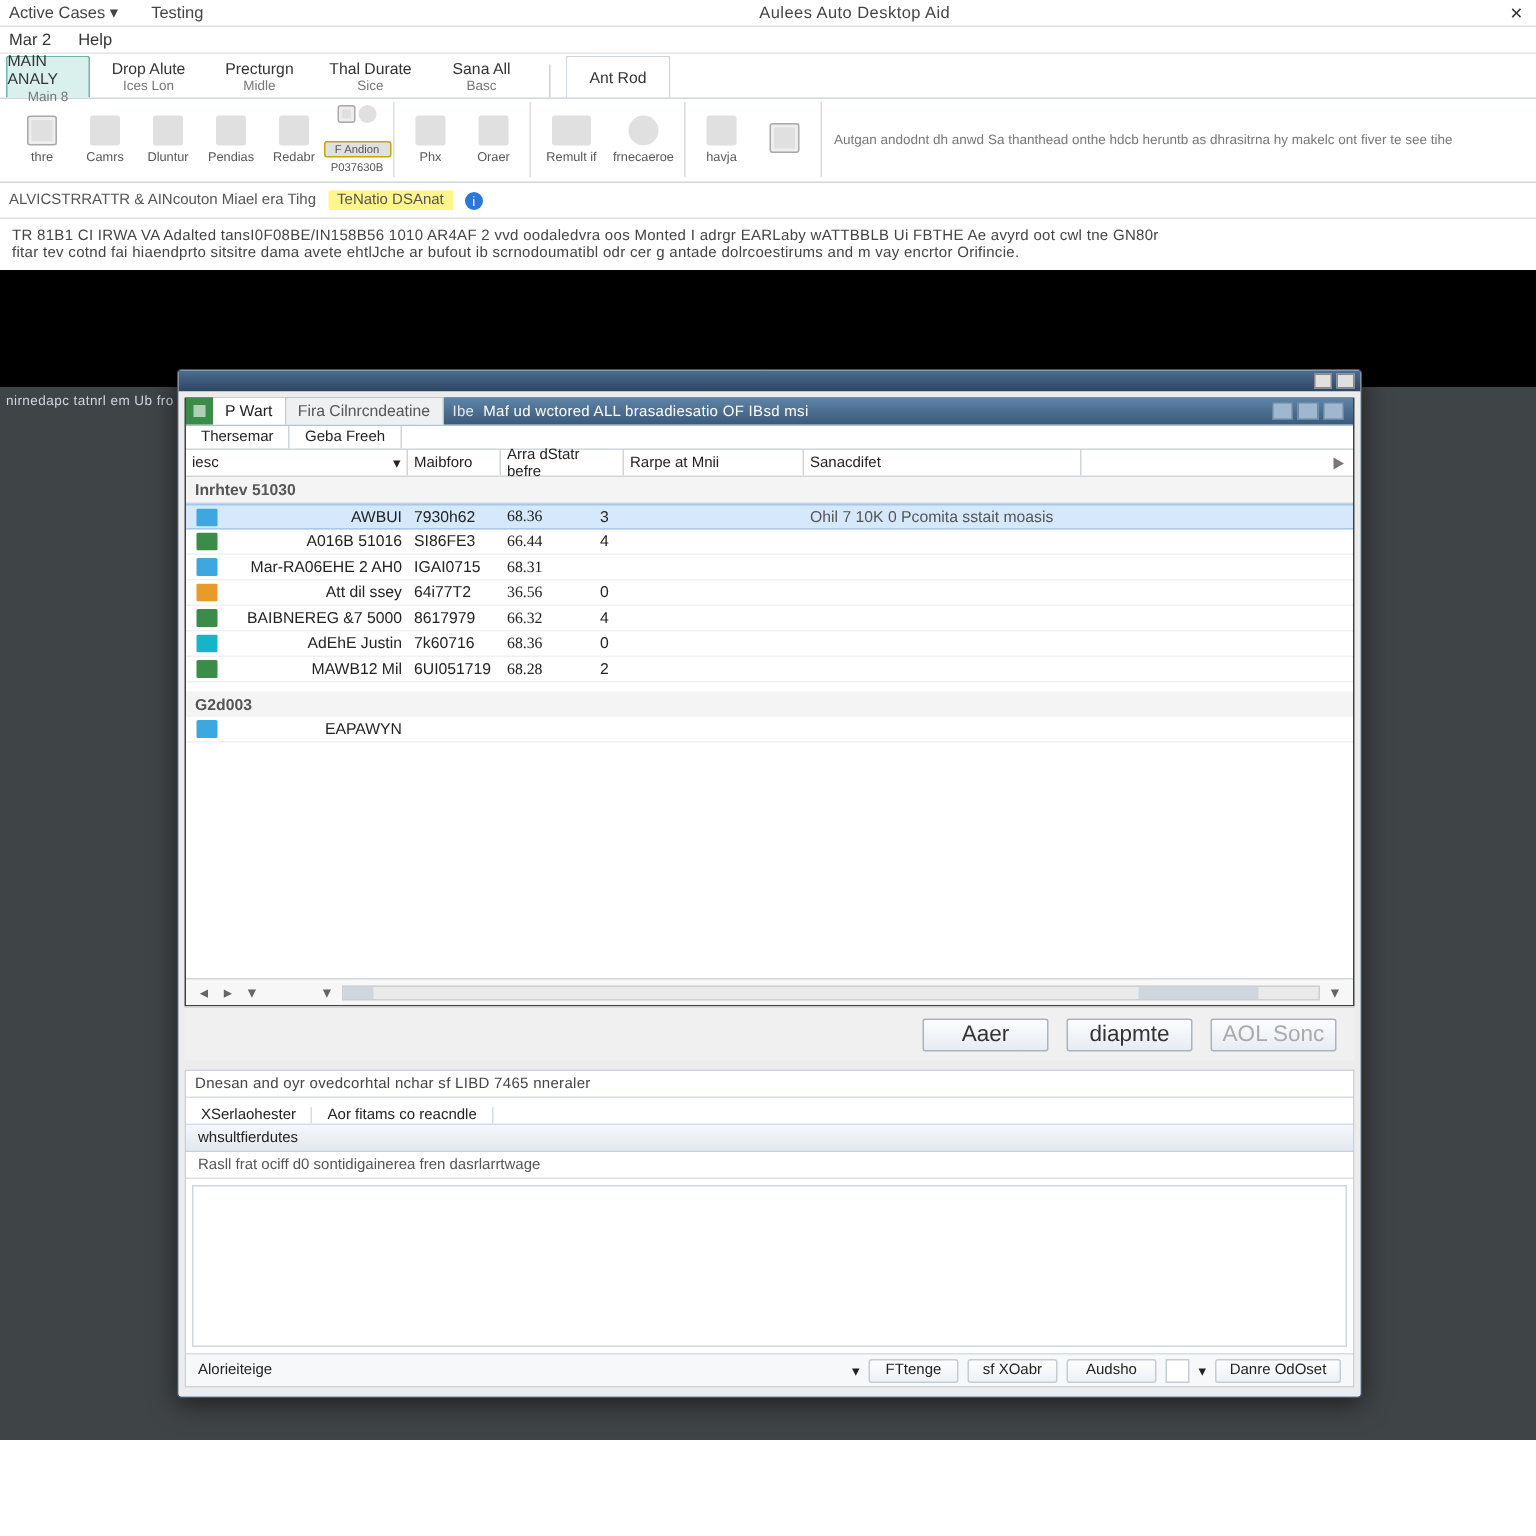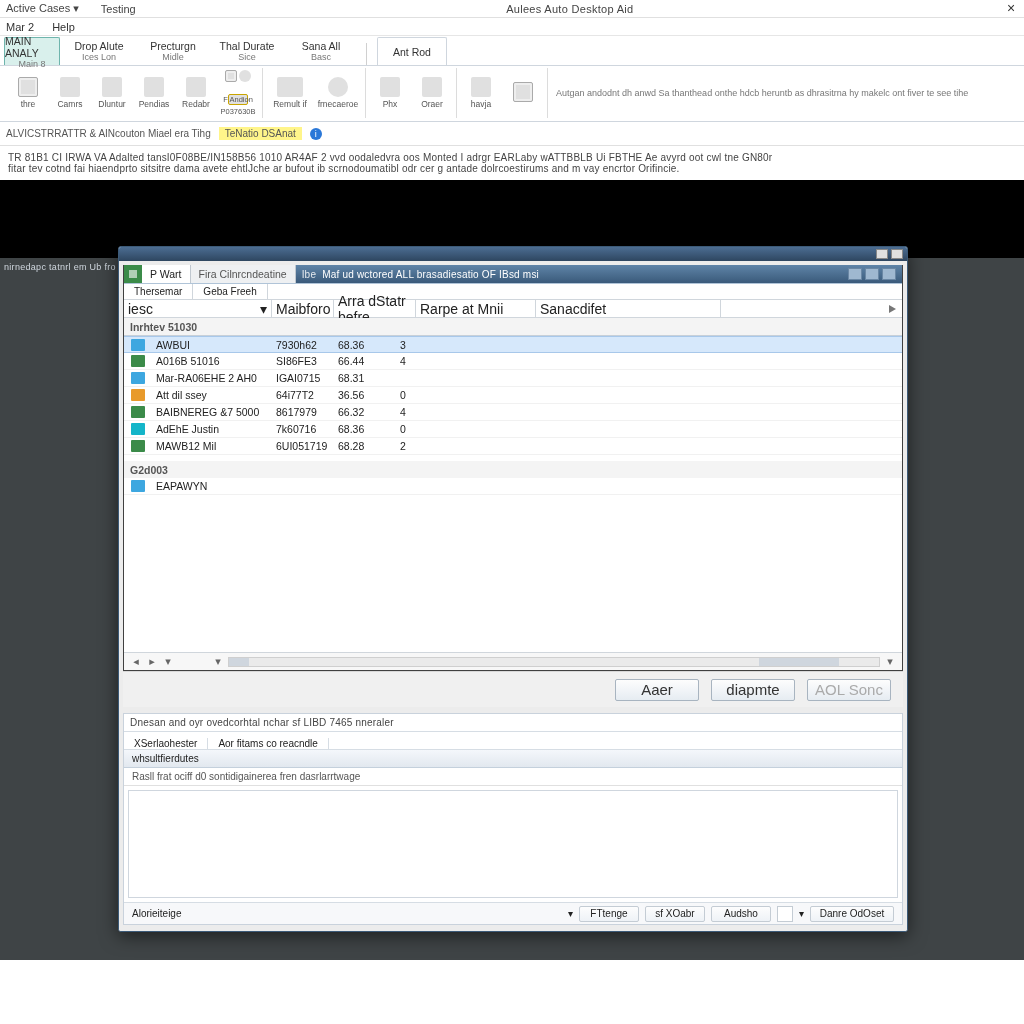--- a/index.html
+++ b/index.html
@@ -170,21 +170,21 @@
 
   .subtabs {
     height:16px; display:flex; border-bottom:1px solid #d0d6dc;
     font-size:10px;
   }
   .subtabs .st {
     padding:0 10px; display:flex; align-items:center; border-right:1px solid #d0d6dc;
     cursor:pointer;
   }
   .filterrow {
-    height:18px; display:flex; border-bottom:1px solid #d0d6dc; font-size:14px;
+    height:18px; display:flex; border-bottom:1px solid #d0d6dc; font-size:10px;
   }
   .filterrow .fcell { border-right:1px solid #d0d6dc; display:flex; align-items:center; padding:0 4px; }
   .filterrow .fbtn { flex:1; display:flex; align-items:center; justify-content:flex-end; padding-right:6px; }
   .play { width:0;height:0;border-left:7px solid #777;border-top:4px solid transparent;border-bottom:4px solid transparent; }
 
   
   .tbl { flex:1; overflow:hidden; font-size:10.5px; }
   .tbl .hdr, .tbl .row {
     display:flex; height:17px; align-items:center;
   }
@@ -193,23 +193,23 @@
     border-bottom:1px solid #c8d0d8; font-size:10px; color:#444;
     height:18px;
   }
   .tbl .gh {
     display:flex; height:17px; align-items:center;
     background:#f4f4f4; font-size:10.5px; color:#555;
     font-weight:600; padding-left:6px;
   }
   .tbl .c { padding:0 4px; overflow:hidden; white-space:nowrap; }
   .c-ico  { width:28px; display:flex; justify-content:center; }
-  .c-name { width:120px; }
+  .c-name { width:120px;text-align:right; }
   .c-id   { width:62px; }
-  .c-v1   { width:62px; }
+  .c-v1   { width:62px;font-family:Liberation Serif, serif; }
   .c-v2   { width:140px; }
   .c-desc { flex:1; color:#555; }
 
   .tbl .row { border-bottom:1px solid #f1f1f1; cursor:pointer; }
   .tbl .row.sel { background:#d6e8fb; border-top:1px solid #a8c8ea; border-bottom:1px solid #a8c8ea; }
   .fi { width:14px; height:12px; border-radius:1px; }
   .fi-blue   { background:#3da7e0; }
   .fi-green  { background:#3b8b49; }
   .fi-orange { background:#e89a2b; }
   .fi-teal   { background:#17a589; }
@@ -342,44 +342,44 @@
         </div>
       <div class="ribbon-btn">
           <div class="ic ic-grid"></div>
           <span>Redabr</span>
         </div>
       <div class="ribbon-btn">
         <div style="display:flex;gap:2px">
             <div class="ic ic-page" style="width:12px;height:12px"></div>
             <div class="ic ic-cyan" style="width:12px;height:12px;border-radius:50%"></div>
           </div>
-        <div class="ic ic-yell" style="width:20px;height:14px;margin-top:10px;display:flex;flex-direction:column;align-items:center;justify-content:center">
+        <div class="ic ic-yell" style="width:45px;height:14px;margin-top:10px;display:flex;flex-direction:column;align-items:center;justify-content:center">
           <span class="tiny-lbl" style="font-size:7.5px">F Andion</span>
         </div>
         <span class="tiny-lbl" style="font-size:7.5px">P037630B</span>
       </div>
+    </div>
+    <div class="ribbon-group">
+      <div class="ribbon-btn">
+          <div class="ic ic-folder"></div>
+          <span>Phx</span>
+        </div>
+      <div class="ribbon-btn">
+          <div class="ic ic-globe"></div>
+          <span>Oraer</span>
+        </div>
     </div>
     <div class="ribbon-group">
       <div class="ribbon-btn" style="width:42px">
           <div class="ic ic-grid" style="width:26px"></div>
           <span>Remult if</span>
         </div>
       <div class="ribbon-btn" style="width:42px">
           <div class="ic ic-cyan" style="border-radius:50%"></div>
           <span>frnecaeroe</span>
-        </div>
-    </div>
-    <div class="ribbon-group">
-      <div class="ribbon-btn">
-          <div class="ic ic-folder"></div>
-          <span>Phx</span>
-        </div>
-      <div class="ribbon-btn">
-          <div class="ic ic-globe"></div>
-          <span>Oraer</span>
         </div>
     </div>
     <div class="ribbon-group">
       <div class="ribbon-btn">
           <div class="ic ic-globe"></div>
           <span>havja</span>
         </div>
       <div class="ribbon-btn">
           <div class="ic ic-page"></div>
         </div>
@@ -457,20 +457,21 @@
 
             <div id="rows-g0">
                 <div class="row sel">
                   <div class="c c-ico">
                     <div class="fi fi-blue"></div>
                   </div>
                   <div class="c c-name">AWBUI</div>
                   <div class="c c-id">7930h62</div>
                   <div class="c c-v1">68.36</div>
                   <div class="c c-v2">3</div>
+                  <div class="c c-desc">Ohil 7 10K 0 Pcomita sstait moasis</div>
                 </div>
                 <div class="row">
                   <div class="c c-ico">
                     <div class="fi fi-green"></div>
                   </div>
                   <div class="c c-name">A016B 51016</div>
                   <div class="c c-id">SI86FE3</div>
                   <div class="c c-v1">66.44</div>
                   <div class="c c-v2">4</div>
                   <div class="c c-desc"></div>

